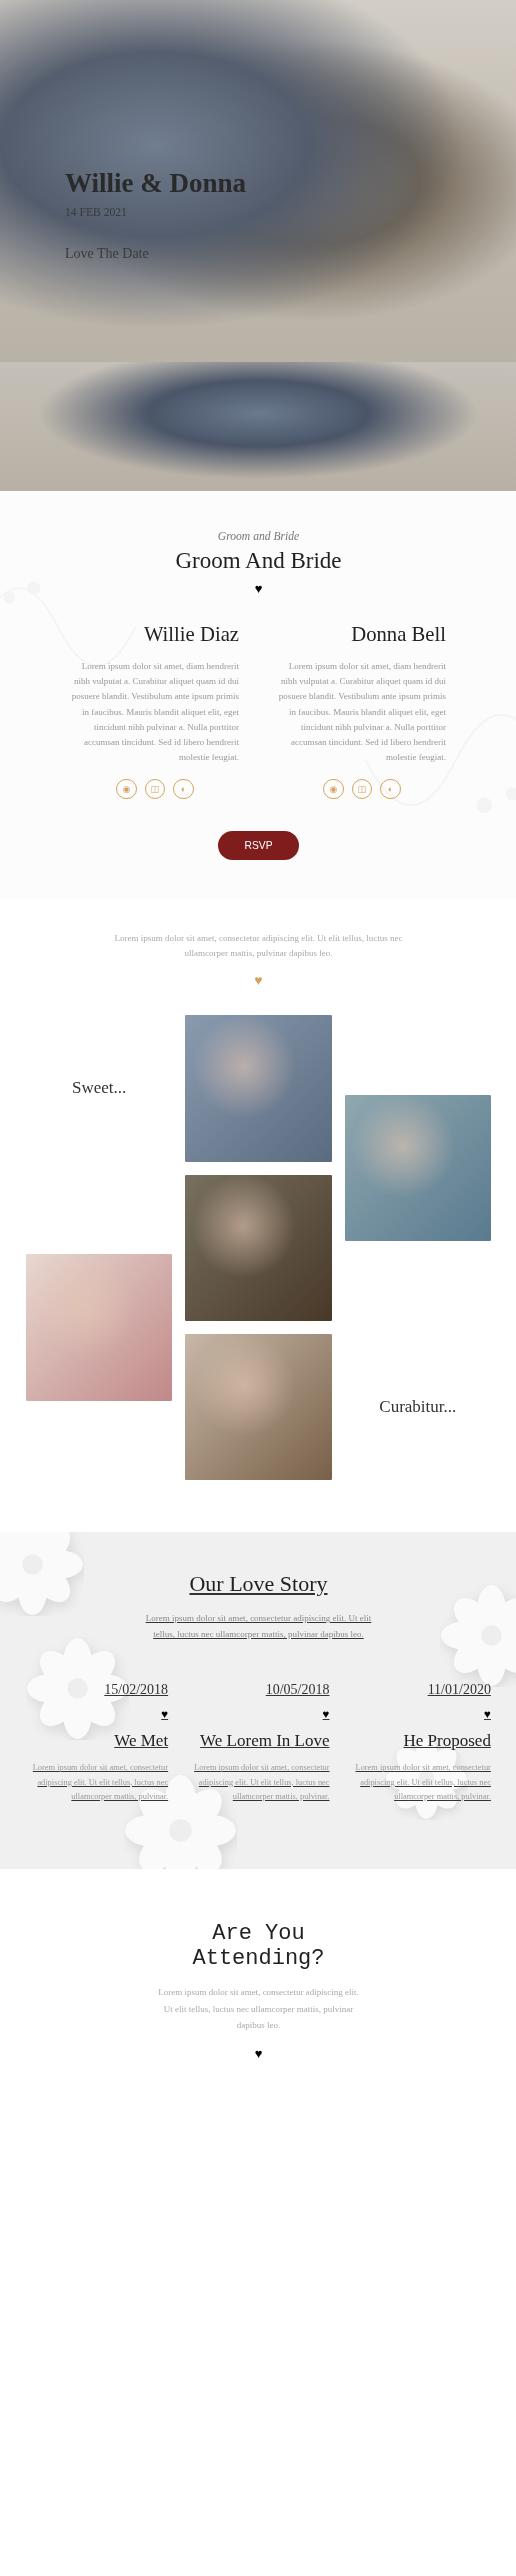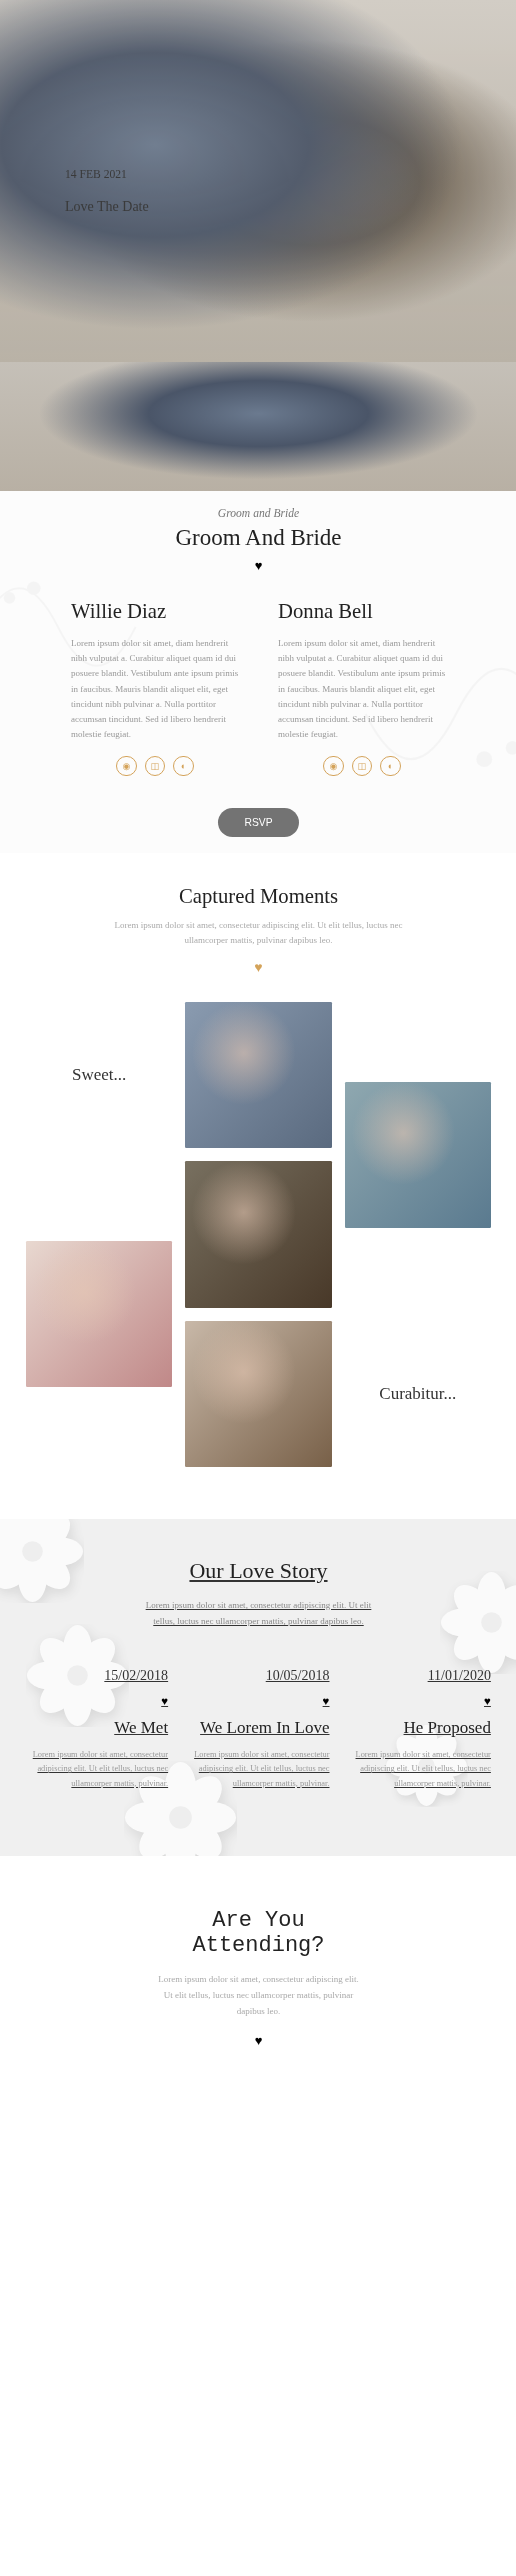--- a/index.html
+++ b/index.html
@@ -3,38 +3,38 @@
 <meta charset="utf-8">
 <style>
 * { margin: 0; padding: 0; box-sizing: border-box; }
 body { font-family: Georgia, 'Times New Roman', serif; color: #333; background: #fff; width: 517px; margin: 0 auto; }
 
 
 .hero { height: 362px; position: relative; overflow: hidden; background: linear-gradient(180deg, #c5c0b8 0%, #a89e92 50%, #c5c8c0 100%); }
 .hero-img { position: absolute; inset: 0; background: radial-gradient(ellipse at 30% 40%, #6b7a8f 0%, #4a5568 30%, transparent 60%), radial-gradient(ellipse at 60% 50%, #8a7e6f 0%, #6b5f4f 25%, transparent 55%), linear-gradient(180deg, #d4cfc7 0%, #b8b0a4 100%); opacity: 0.9; }
 .hero-content { position: absolute; left: 65px; top: 168px; z-index: 2; }
 .hero-title { font-size: 27px; font-weight: bold; color: #2a2a2a; margin-bottom: 6.5px; }
-.hero-date { font-size: 11.6px; color: #3a3a3a; margin-bottom: 18px; }
+.hero-date { font-size: 11.6px; color: #3a3a3a; margin-bottom: 27px; }
 .hero-save { font-size: 14px; color: #3a3a3a; }
 
 
 .strip { height: 129px; background: radial-gradient(ellipse at 50% 40%, #6b7a8f 0%, #4a5568 30%, transparent 60%), linear-gradient(180deg, #c5c0b8 0%, #b8b0a4 100%); }
 
 
-.section { padding: 16px 52px; text-align: center; position: relative; background: #fcfcfc; }
+.section { padding: 39px 52px; text-align: center; position: relative; background: #fcfcfc; }
 .subtitle { font-size: 11.6px; color: #777; margin-bottom: 5.2px; font-style: italic; }
 .title { font-size: 23px; color: #222; margin-bottom: 6.5px; }
 .heart { font-size: 13px; color: #000; margin-bottom: 19.4px; }
 .couple { display: flex; gap: 39px; justify-content: center; margin-top: 26px; }
-.person { flex: 1; max-width: 168px; text-align: left; }
+.person { flex: 1; max-width: 168px; text-align: right; }
 .person-name { font-size: 20.7px; color: #222; margin-bottom: 13px; }
 .person-text { font-size: 9px; color: #999; line-height: 1.7; margin-bottom: 13px; }
 .socials { display: flex; gap: 7.8px; justify-content: center; }
 .social-btn { width: 20.7px; height: 20.7px; border-radius: 50%; border: 1.3px solid #d4a35a; display: flex; align-items: center; justify-content: center; color: #d4a35a; font-size: 9px; cursor: pointer; }
-.rsvp-btn { display: inline-block; margin-top: 32px; padding: 9px 26px; background: #737373; color: #fff; border-radius: 19.4px; font-size: 10.3px; cursor: pointer; border: none; }
+.rsvp-btn { display: inline-block; margin-top: 32px; padding: 9px 26px; background: #7f1d1d; color: #fff; border-radius: 19.4px; font-size: 10.3px; cursor: pointer; border: none; }
 
 
 .moments { padding: 32px 26px 52px; text-align: center; background: #fff; position: relative; }
 .moments-title { font-size: 20.7px; color: #222; margin-bottom: 9.7px; }
 .moments-desc { font-size: 9px; color: #aaa; max-width: 323px; margin: 0 auto 13px; line-height: 1.6; }
 .heart-accent { color: #d4a35a; font-size: 14px; margin-bottom: 26px; }
 .gallery { display: grid; grid-template-columns: repeat(3, 1fr); gap: 13px; align-items: center; margin-top: 26px; }
 .gallery-label { font-size: 17px; color: #333; text-align: center; }
 .photo { width: 100%; aspect-ratio: 1; background: linear-gradient(135deg, #8a9bb0 0%, #5a6a7f 100%); border-radius: 1.3px; position: relative; overflow: hidden; }
 .photo::after { content: ''; position: absolute; inset: 0; background: radial-gradient(circle at 40% 35%, rgba(230,200,180,0.6) 0%, transparent 40%); }
@@ -70,20 +70,21 @@
 .floral-svg { position: absolute; opacity: 0.06; }
 .fl1 { top: 39px; left: -39px; width: 194px; }
 .fl2 { bottom: 26px; right: -52px; width: 226px; }
 </style>
 </head>
 <body>
 
 <div class="hero">
   <div class="hero-img"></div>
   <div class="hero-content">
+    <div class="hero-title">Willie &amp; Donna</div>
     <div class="hero-date">14 FEB 2021</div>
     <div class="hero-save">Love The Date</div>
   </div>
 </div>
 <div class="strip"></div>
 
 <div class="section">
   <svg class="floral-svg fl1" viewBox="0 0 200 200">
       <path d="M20,100 Q60,20 100,100 T180,100" stroke="#888" fill="none" stroke-width="2"></path>
       <circle cx="30" cy="90" r="8" fill="#888"></circle>
@@ -116,21 +117,20 @@
         <div class="social-btn">◉</div>
         <div class="social-btn">◫</div>
         <div class="social-btn">◐</div>
       </div>
     </div>
   </div>
   <button class="rsvp-btn">RSVP</button>
 </div>
 
 <div class="moments">
-  <div class="moments-title">Captured Moments</div>
   <div class="moments-desc">Lorem ipsum dolor sit amet, consectetur adipiscing elit. Ut elit tellus, luctus nec ullamcorper mattis, pulvinar dapibus leo.</div>
   <div class="heart-accent">♥</div>
   <div class="gallery">
     <div class="gallery-label">Sweet...</div>
     <div class="photo p1"></div>
     <div class="photo p3" style="grid-row: span 2;"></div>
     <div class="photo p4" style="grid-row: span 2;"></div>
     <div class="photo p5"></div>
     <div class="photo p6"></div>
     <div class="gallery-label">Curabitur...</div>

